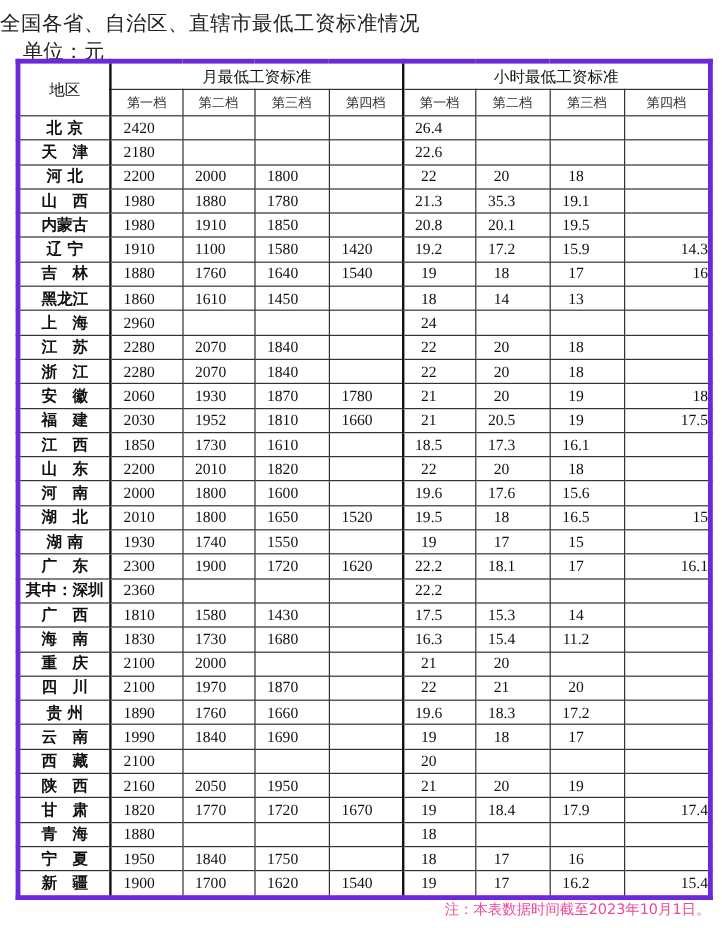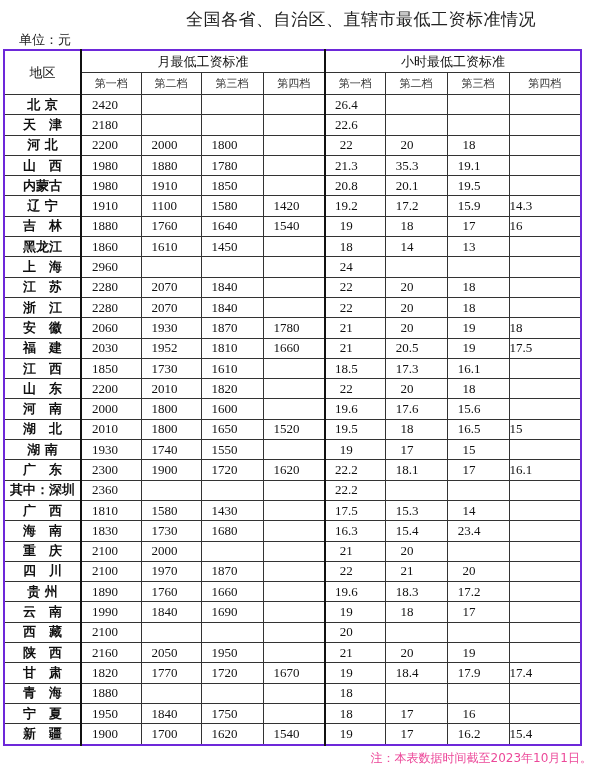--- a/index.html
+++ b/index.html
@@ -1,34 +1,34 @@
 <!DOCTYPE html>
 <html><head>
 <meta charset="utf-8">
 <style>
   html, body { margin: 0; padding: 0; background: #ffffff; }
   body { width: 602px; height: 773px; position: relative; overflow: hidden;
          font-family: "DejaVu Sans", sans-serif; color: #111; }
-  .title { position: absolute; left: 0; top: 8px; width: 536px; text-align: right;
+  .title { position: absolute; left: 0; top: 8px; width: 536px; text-align: left;
            font-size: 17px; color: #222; letter-spacing: 0.5px; }
-  .unit { position: absolute; left: 19px; top: 31px; font-size: 13px; color: #222; }
-  table.wage { position: absolute; left: 3px; top: 49px; border-collapse: collapse;
-               table-layout: fixed; border: 2px solid #6d28d9; padding-left: 31px; }
+  .unit { position: absolute; left: 19px; top: 31px; font-size: 17px; color: #222; }
+  table.wage { position: absolute; left: 13px; top: 49px; border-collapse: collapse;
+               table-layout: fixed; border: 4px solid #6d28d9; padding-left: 31px; }
   table.wage td, table.wage th { border: 1px solid #333; padding: 0; text-align: center;
                vertical-align: middle; font-weight: normal; overflow: hidden; white-space: nowrap; }
   table.wage th.region-h { font-size: 13px; font-family: "DejaVu Sans", sans-serif; }
   table.wage th.group-h { height: 21px; font-size: 13px; font-family: Liberation Serif, serif; }
   table.wage th.tier-h { height: 21px; font-size: 11px; font-family: "DejaVu Serif", serif; color: #333; }
   table.wage th.sep, table.wage td.sep { border-left: 2px solid #111; }
   table.wage th.region-h, table.wage td.region { border-right: 2px solid #111; }
   table.wage td { height: 19.3px; font-family: "Liberation Serif", serif; font-size: 13px; }
   table.wage td.region { font-family: "DejaVu Sans", sans-serif; font-size: 13px; letter-spacing: 0px; font-weight: bold; }
   table.wage td.num { text-align: left; padding-left: 10px; }
   table.wage td.hnum { text-align: center; padding-right: 18px; }
-  table.wage td.hnum4 { text-align: left; }
+  table.wage td.hnum4 { text-align: right; }
   .note { position: absolute; right: 10px; top: 750px; font-size: 12px; color: #ec4899; }
 </style>
 </head>
 <body>
 
 <div class="title">全国各省、自治区、直辖市最低工资标准情况</div>
 <div class="unit">单位：元</div>
 
 <table class="wage">
   <colgroup>
@@ -292,21 +292,21 @@
         <td class="hnum4"></td>
       </tr>
       <tr>
         <td class="region">海　南</td>
         <td class="num">1830</td>
         <td class="num">1730</td>
         <td class="num">1680</td>
         <td class="num"></td>
         <td class="hnum sep">16.3</td>
         <td class="hnum">15.4</td>
-        <td class="hnum">23.4</td>
+        <td class="hnum">11.2</td>
         <td class="hnum4"></td>
       </tr>
       <tr>
         <td class="region">重　庆</td>
         <td class="num">2100</td>
         <td class="num">2000</td>
         <td class="num"></td>
         <td class="num"></td>
         <td class="hnum sep">21</td>
         <td class="hnum">20</td>

